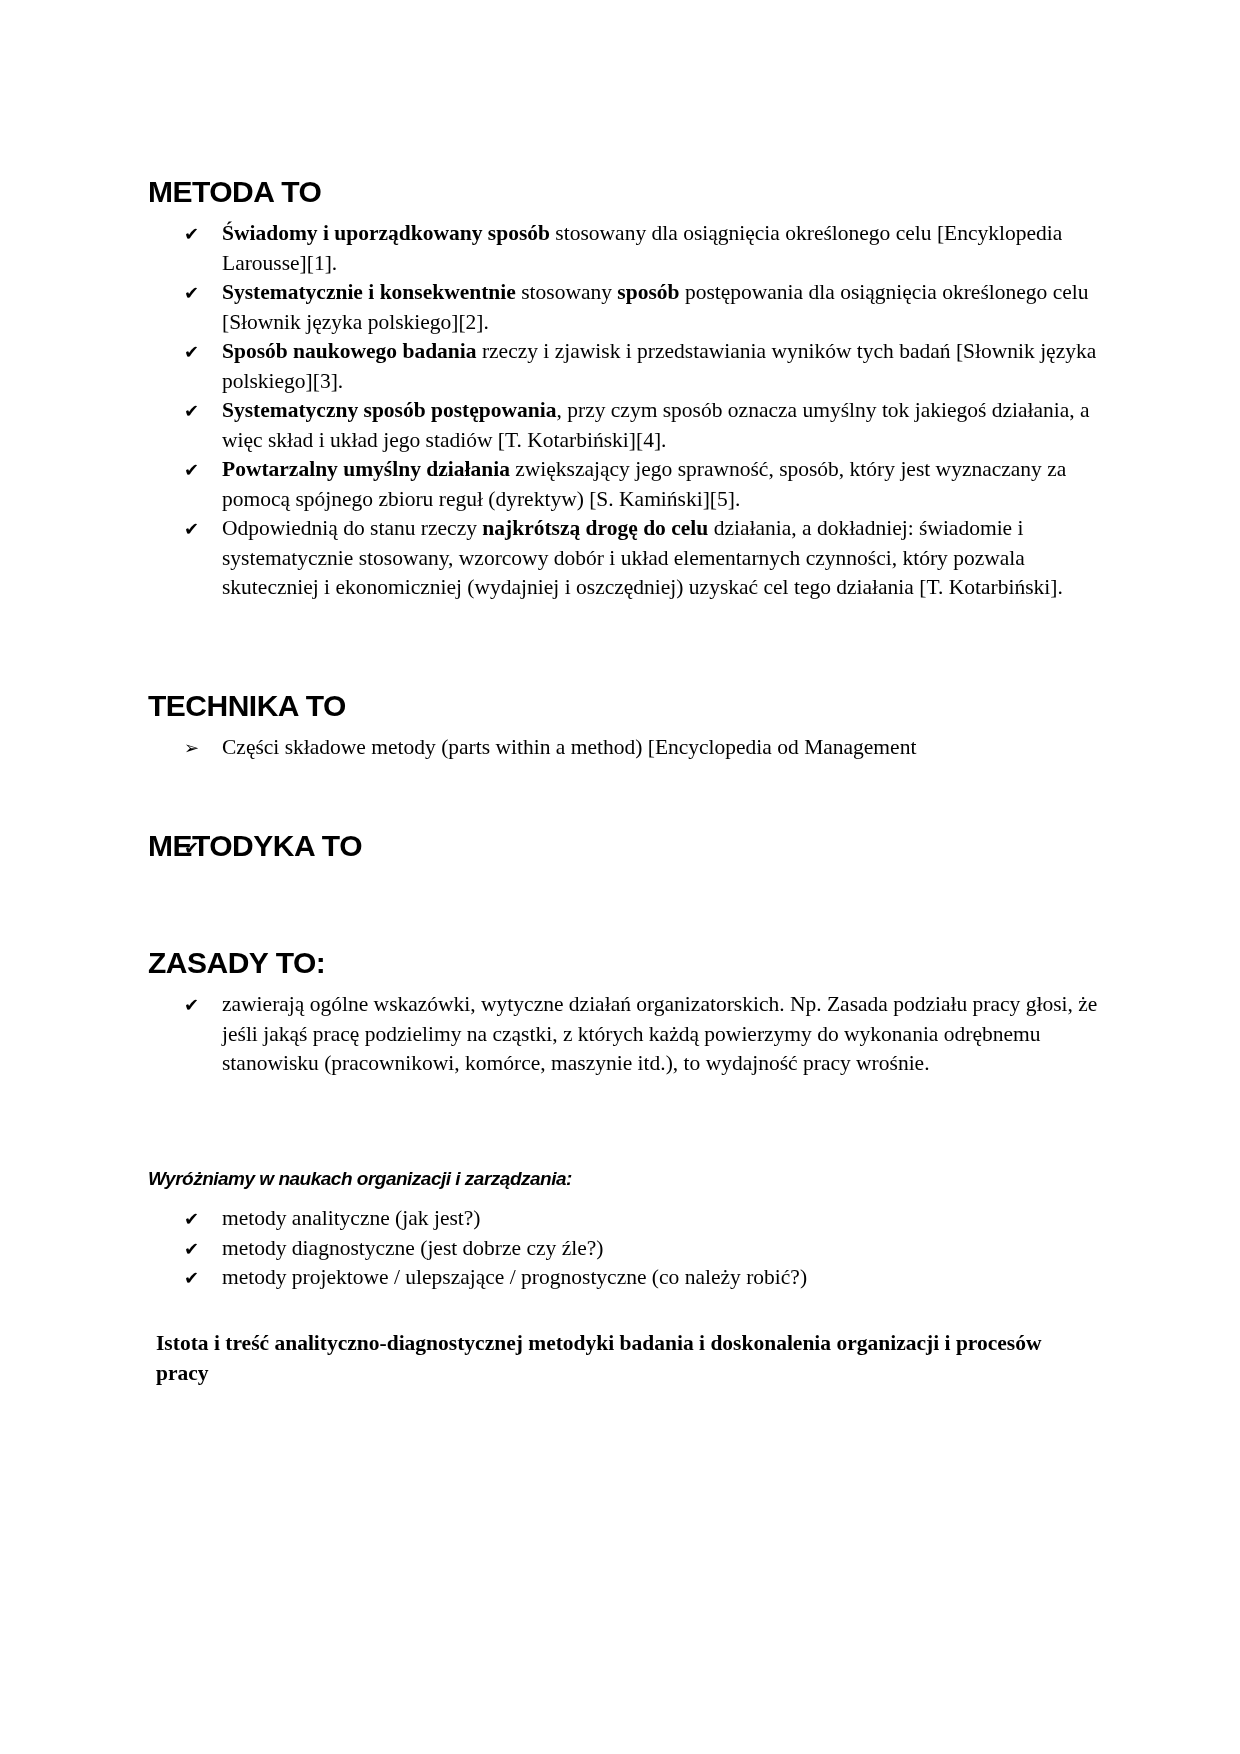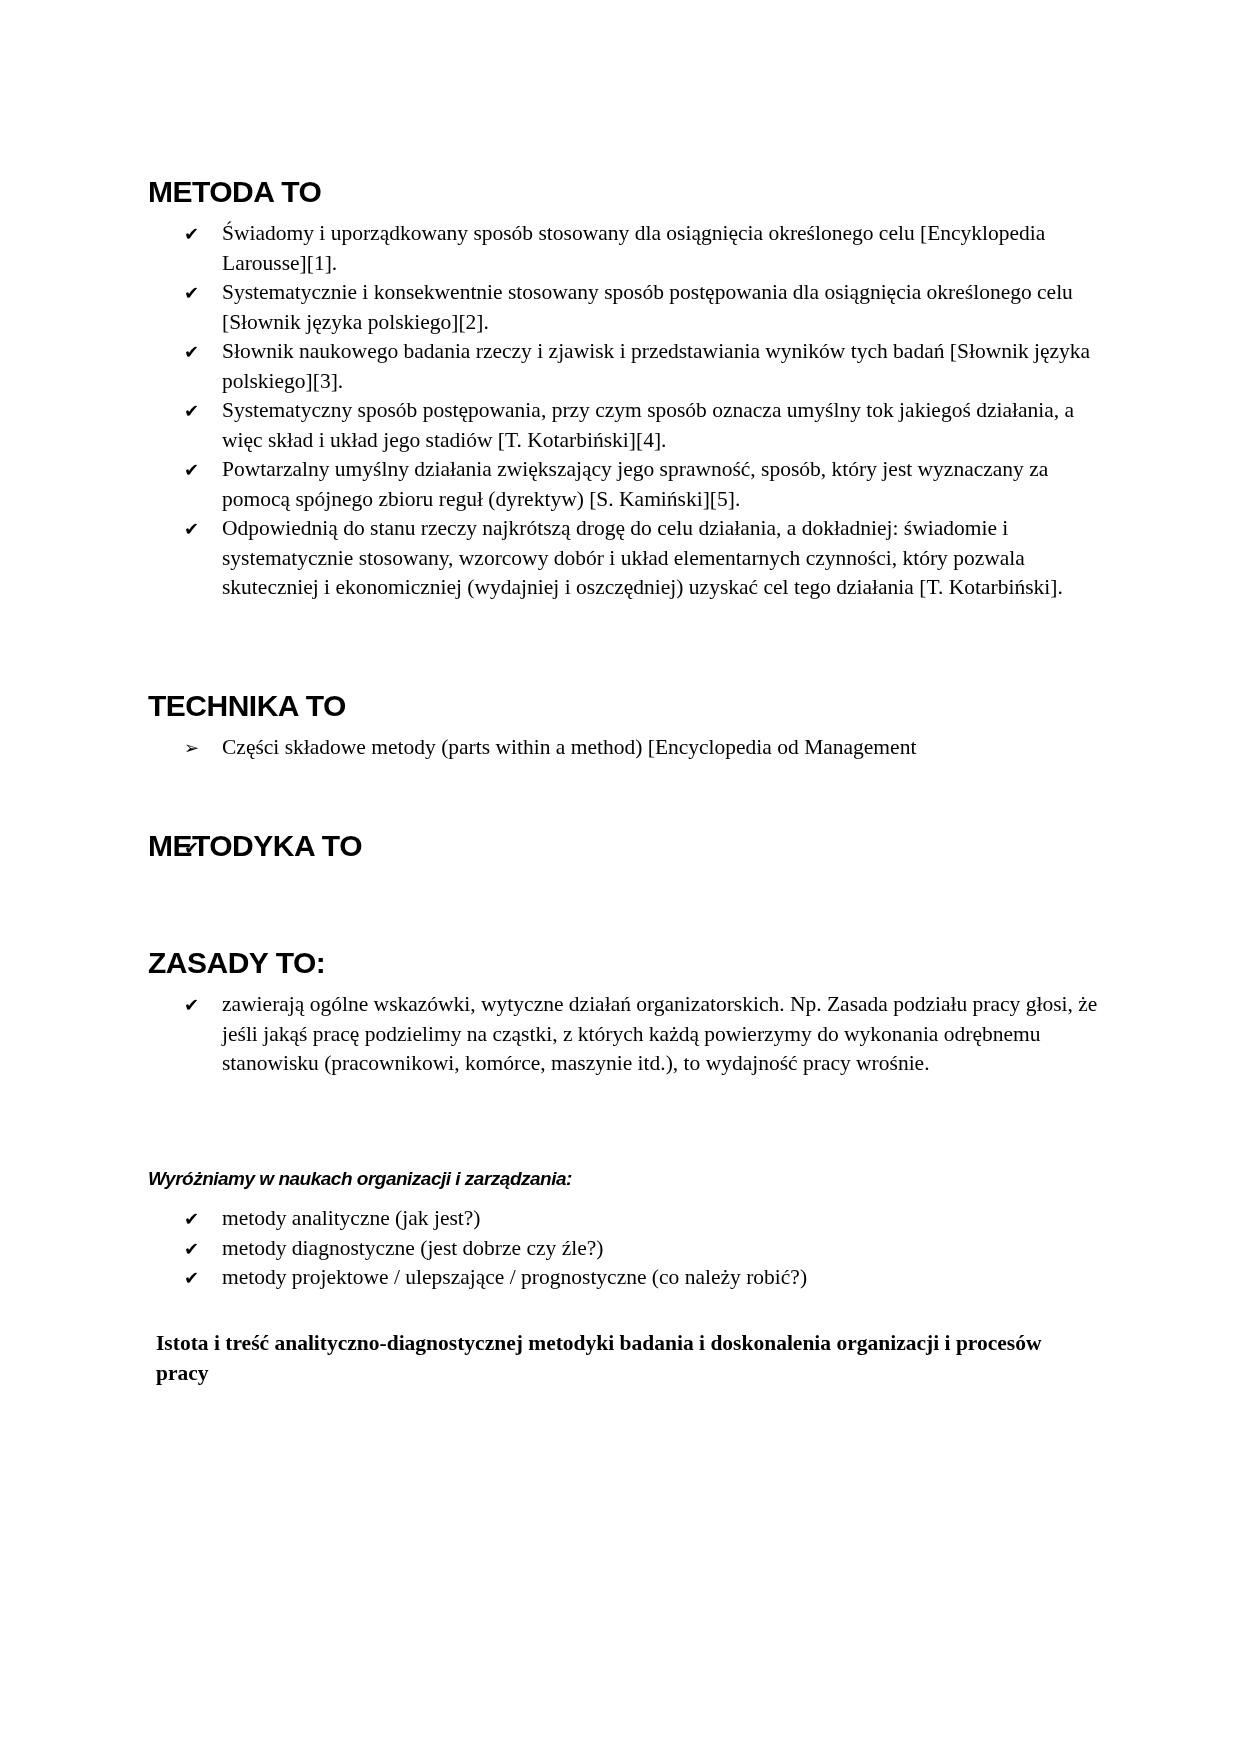--- a/index.html
+++ b/index.html
@@ -3,33 +3,33 @@
 <meta charset="utf-8">
 <style>
   html, body { margin: 0; padding: 0; background: #ffffff; }
   body { width: 1240px; height: 1754px; position: relative; overflow: hidden; color: #000; }
   .page { position: absolute; left: 0; top: 0; width: 1240px; height: 1754px; border-radius: 32px; }
   .h { position: absolute; left: 148px; font-family: "Liberation Sans", sans-serif; font-weight: bold; font-size: 30px; letter-spacing: -0.5px; margin: 0; line-height: 36px; }
   .h.italic { font-style: italic; font-size: 19px; }
   .list { position: absolute; left: 184px; margin: 0; padding: 0; list-style: none; width: 920px; }
   .item { position: relative; padding-left: 38px; font-family: "Liberation Serif", serif; font-size: 21.5px; line-height: 29.5px; }
   .mark { position: absolute; left: 0; top: 0; width: 22px; font-family: "DejaVu Sans", sans-serif; font-size: 18px; }
-  .b { font-weight: normal; }
+  .b { font-weight: bold; }
   .para { position: absolute; left: 148px; width: 930px; font-family: "Liberation Serif", serif; font-weight: bold; font-size: 21.5px; line-height: 29.5px; margin: 8px; }
 </style>
 </head>
 <body>
 
 <div class="page">
 
   <h1 class="h" style="top:174px;">METODA TO</h1>
   <ul class="list" style="top:219px;">
       <li class="item"><span class="mark">✔</span><span class="b">Świadomy i uporządkowany sposób</span><span> stosowany dla osiągnięcia określonego celu [Encyklopedia Larousse][1].</span></li>
       <li class="item"><span class="mark">✔</span><span class="b"> Systematycznie i konsekwentnie</span><span> stosowany </span><span class="b">sposób</span><span> postępowania dla osiągnięcia określonego celu [Słownik języka polskiego][2].</span></li>
-      <li class="item"><span class="mark">✔</span><span class="b">Słownik naukowego badania</span><span> rzeczy i zjawisk i przedstawiania wyników tych badań [Słownik języka polskiego][3].</span></li>
+      <li class="item"><span class="mark">✔</span><span class="b">Sposób naukowego badania</span><span> rzeczy i zjawisk i przedstawiania wyników tych badań [Słownik języka polskiego][3].</span></li>
       <li class="item"><span class="mark">✔</span><span class="b"> Systematyczny sposób postępowania</span><span>, przy czym sposób oznacza umyślny tok jakiegoś działania, a więc skład i układ jego stadiów [T. Kotarbiński][4].</span></li>
       <li class="item"><span class="mark">✔</span><span class="b">Powtarzalny umyślny działania</span><span> zwiększający jego sprawność, sposób, który jest wyznaczany za pomocą spójnego zbioru reguł (dyrektyw) [S. Kamiński][5].</span></li>
       <li class="item"><span class="mark">✔</span><span>Odpowiednią do stanu rzeczy </span><span class="b">najkrótszą drogę do celu</span><span> działania, a dokładniej: świadomie i systematycznie stosowany, wzorcowy dobór i układ elementarnych czynności, który pozwala skuteczniej i ekonomiczniej (wydajniej i oszczędniej) uzyskać cel tego działania [T. Kotarbiński].</span></li>
     </ul>
 
   <h1 class="h" style="top:688px;">TECHNIKA TO</h1>
   <ul class="list" style="top:733px;">
       <li class="item"><span class="mark">➢</span><span>Części składowe metody (parts within a method) [Encyclopedia od Management</span></li>
     </ul>
 

